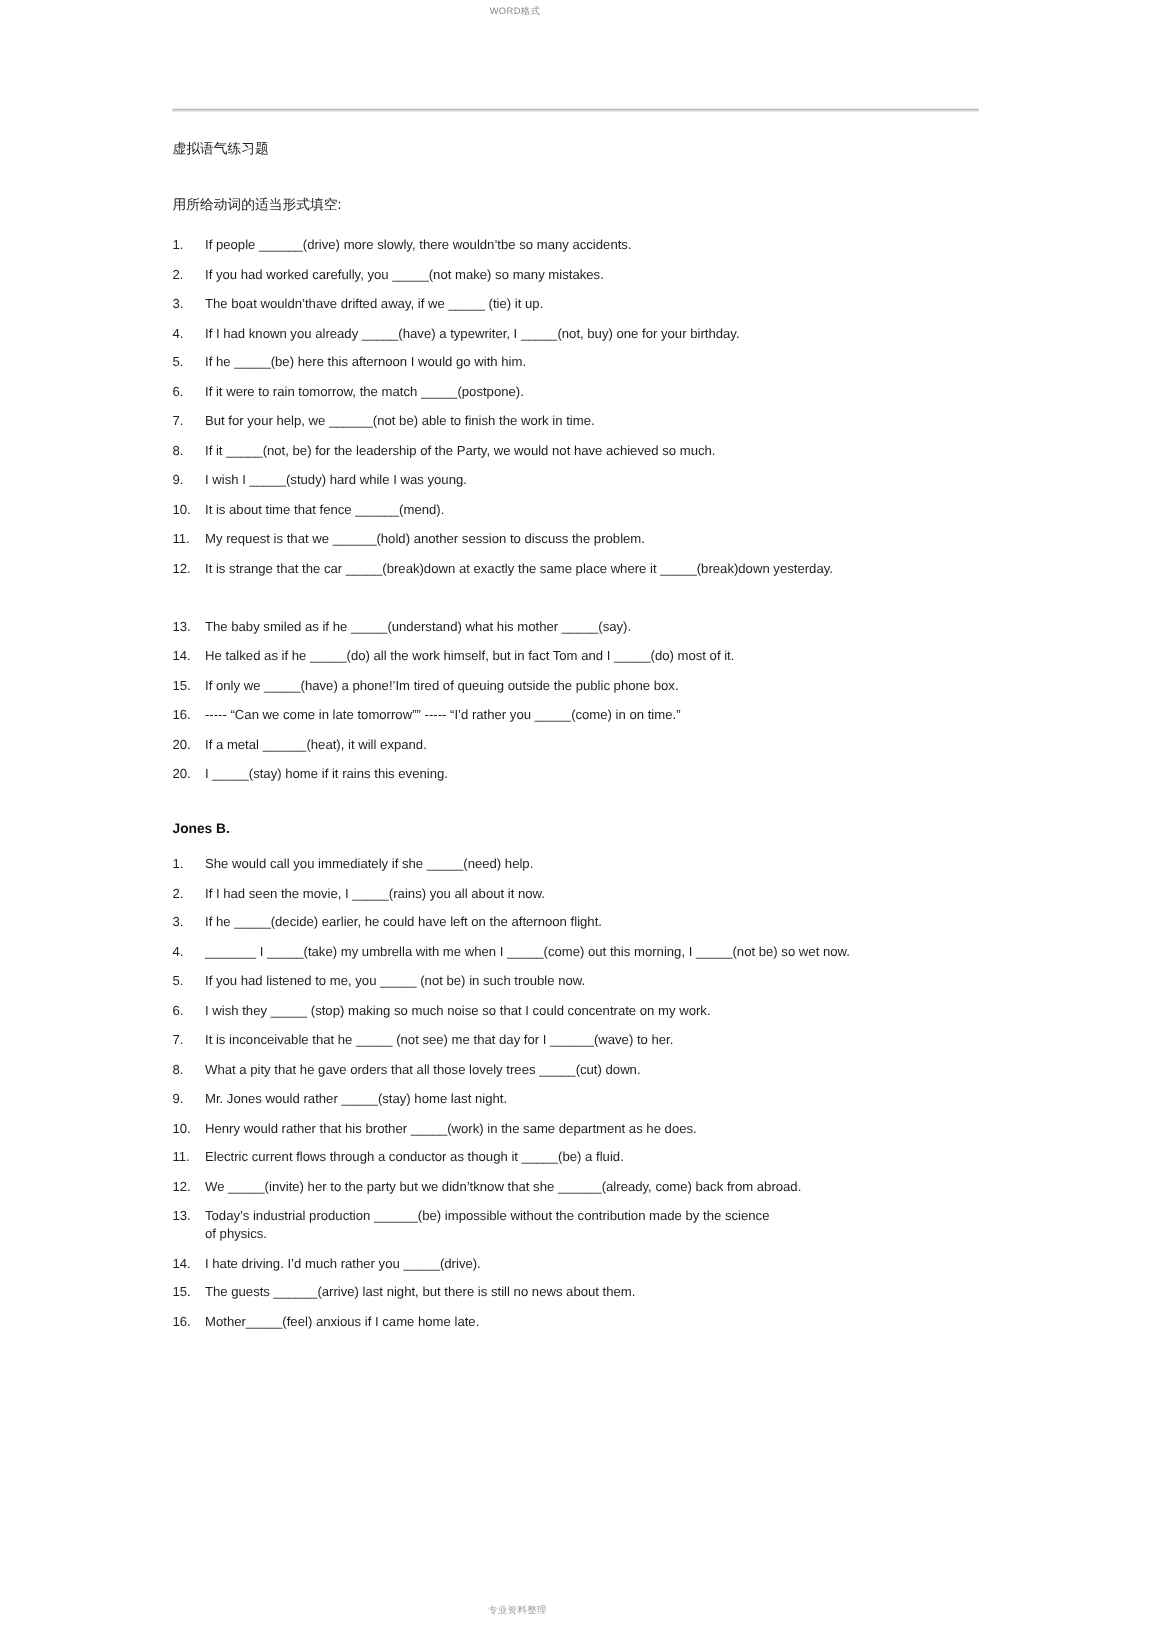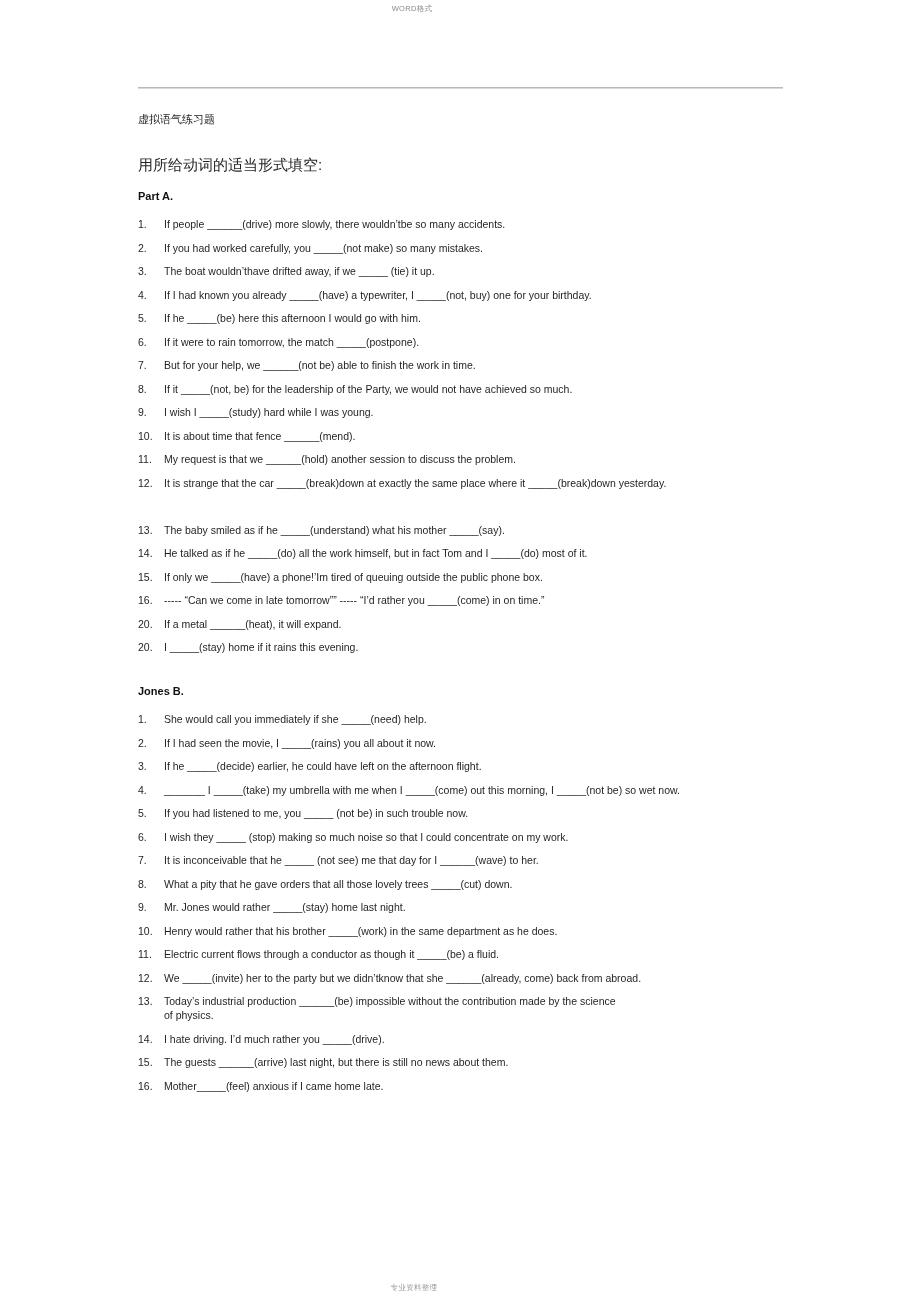--- a/index.html
+++ b/index.html
@@ -55,21 +55,21 @@
   }
 
   .doc-title {
     font-size: 11px;
     color: #1f1f1f;
     margin: 0 0 30px 0;
     line-height: 15px;
   }
 
   .instruction {
-    font-size: 15px;
+    font-size: 11px;
     color: #1f1f1f;
     margin: 0 0 17px 0;
     line-height: 15px;
   }
 
   .part-label {
     font-size: 11px;
     font-weight: bold;
     color: #111111;
     margin: 0 0 14px 0;
@@ -135,21 +135,20 @@
   <div class="doc-header">WORD格式</div>
 
   <div class="header-rule"></div>
 
   <div class="content">
 
     <div class="doc-title">虚拟语气练习题</div>
 
     <div class="instruction">用所给动词的适当形式填空:</div>
 
-    <div class="part-label">Part A.</div>
     <ol class="q-list" id="list-a">
         <li class="q-item">
           <span class="q-num">1.</span>
           <span class="q-text">If people ______(drive) more slowly, there wouldn’tbe so many accidents.</span>
         </li>
         <li class="q-item">
           <span class="q-num">2.</span>
           <span class="q-text">If you had worked carefully, you _____(not make) so many mistakes.</span>
         </li>
         <li class="q-item">

